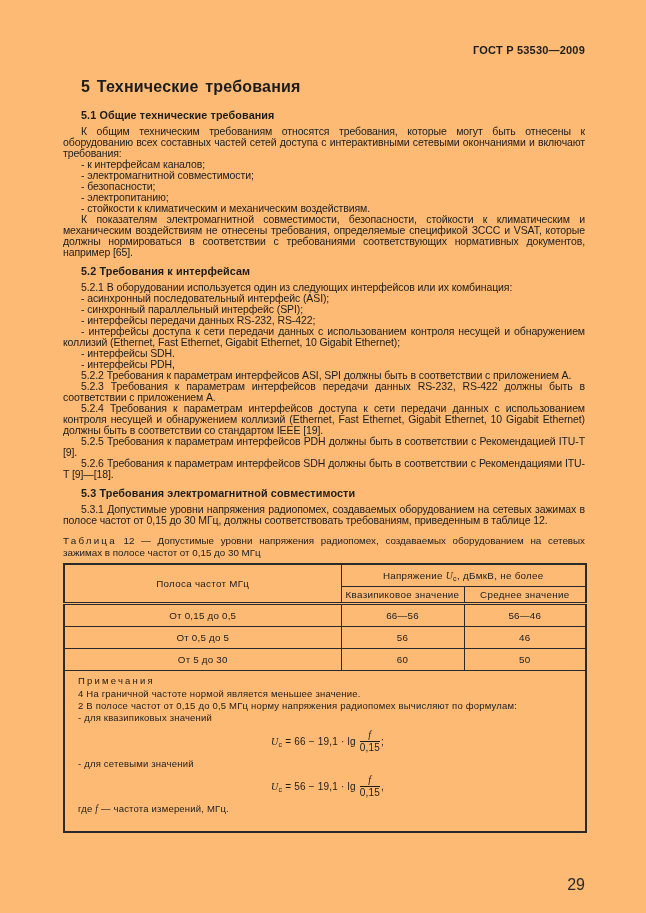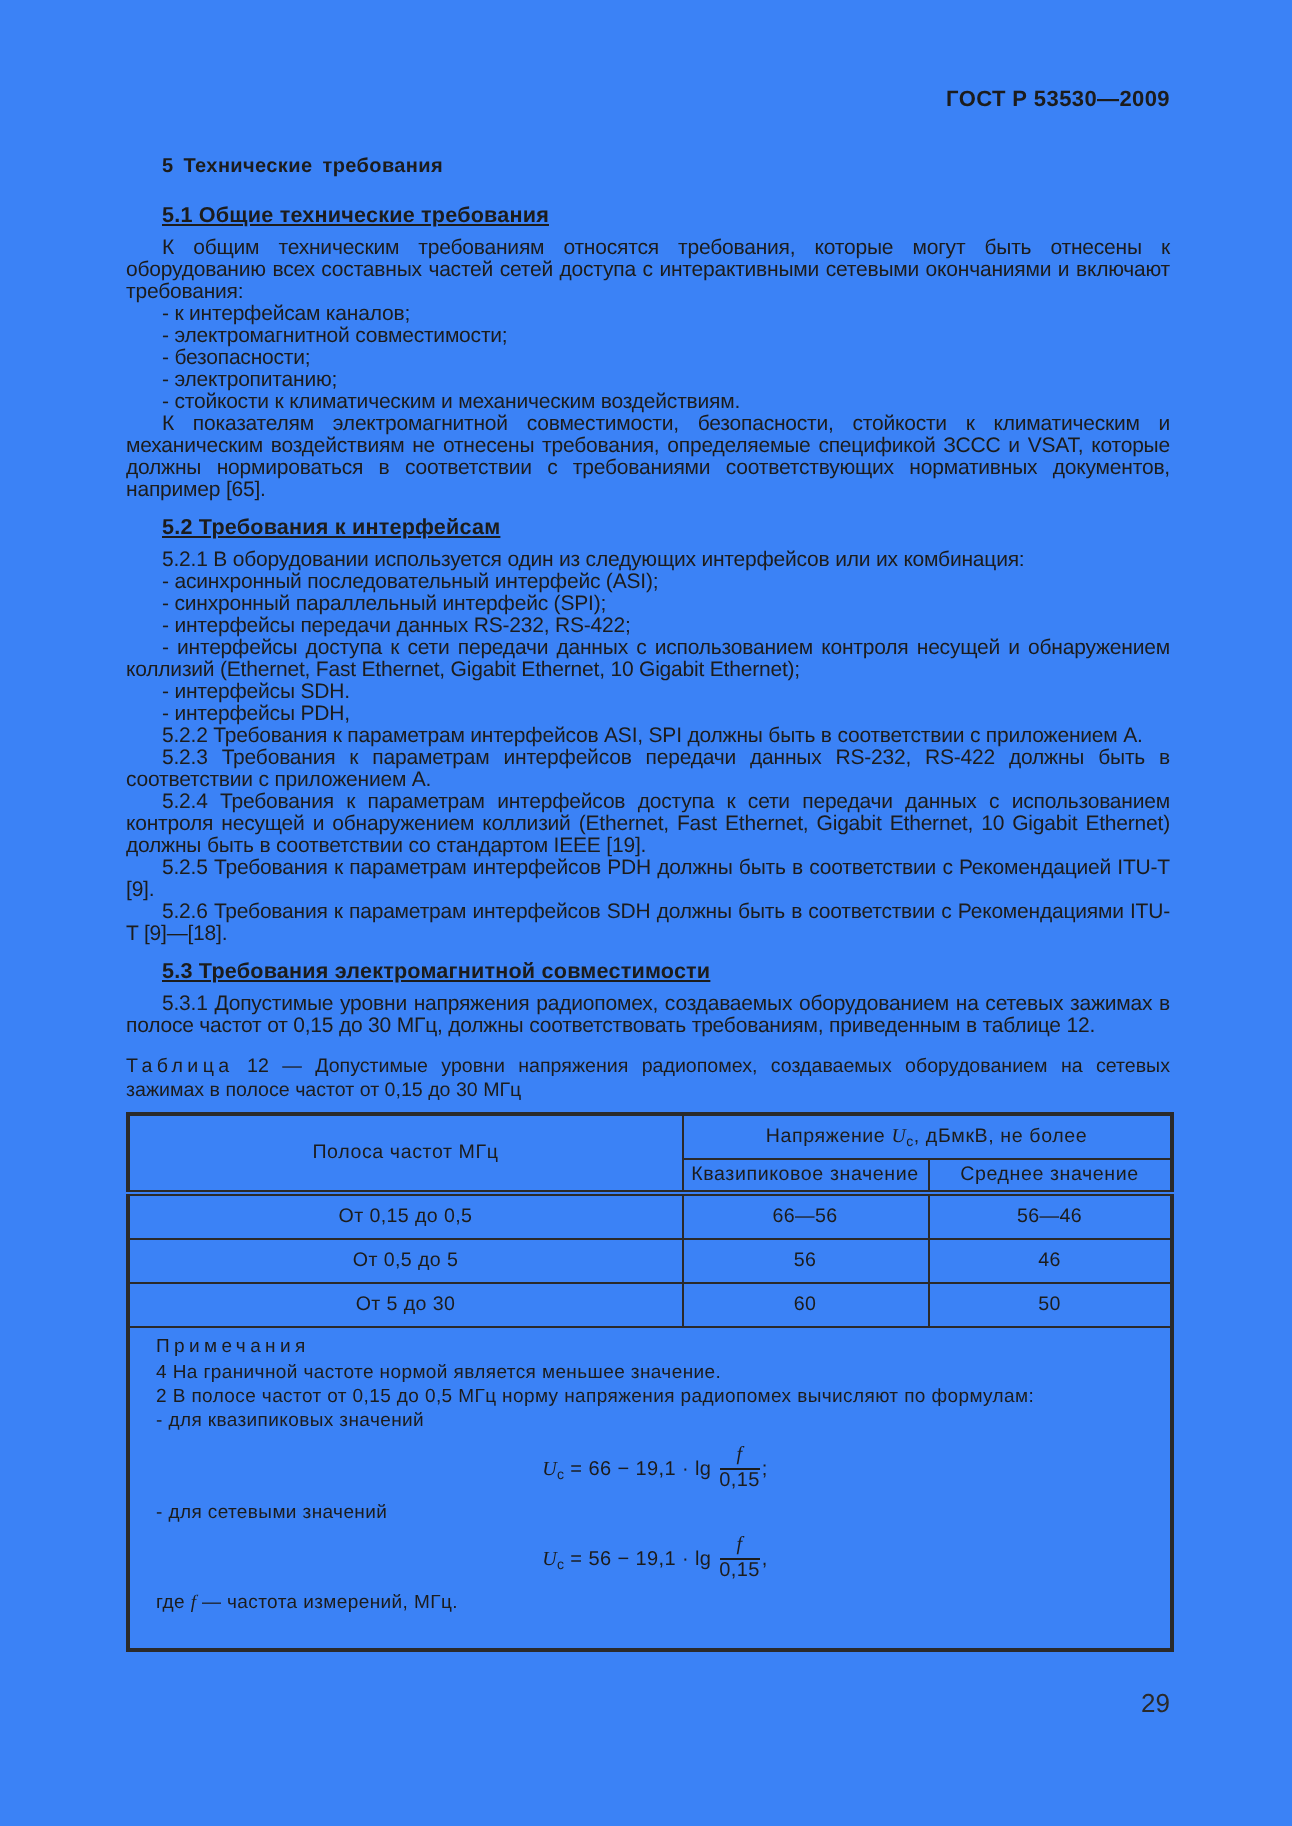--- a/index.html
+++ b/index.html
@@ -1,44 +1,43 @@
 <!DOCTYPE html>
 <html><head>
 <meta charset="utf-8">
 <style>
   html,body { margin:0; padding:0; background:#ffffff; }
   .page {
     position:relative;
     width:646px; height:913px;
-    background:#3b82f6;
+    background:#fdba74;
     box-sizing:border-box;
     padding:44px 61px 0 63px;
     font-family:"Liberation Sans", sans-serif;
     color:#1c1c1c;
     overflow:hidden;
   }
   .doc-header {
     text-align:right;
     font-weight:bold;
     font-size:11px;
     letter-spacing:0.2px;
   }
   .sec-title {
-    font-size:10px;
+    font-size:16px;
     font-weight:bold;
     margin:22px 0 13px 18px;
     letter-spacing:0.2px;
     word-spacing:2px;
   }
   .sub-title {
     font-size:10.8px;
     font-weight:bold;
     margin:7px 0 5px 18px;
     letter-spacing:0.1px;
-    text-decoration:underline;
   }
   .body-p {
     font-size:10.5px;
     line-height:11px;
     margin:0;
     text-align:justify;
     text-indent:18px;
     letter-spacing:-0.1px;
   }
   .caption {
@@ -101,23 +100,23 @@
     line-height:1.05;
     margin:0 1px 0 4px;
   }
   .frac .num {
     border-bottom:1px solid #1c1c1c;
     padding:0 4px 1px 4px;
   }
   .frac .den { padding-top:1px; }
   .page-number {
     position:absolute;
-    top:844px;
+    top:876px;
     right:61px;
-    font-size:13px;
+    font-size:16px;
     color:#2a2a2a;
   }
 </style>
 </head>
 <body>
 
 <div class="page">
 
   <div class="doc-header">ГОСТ Р 53530—2009</div>
 

